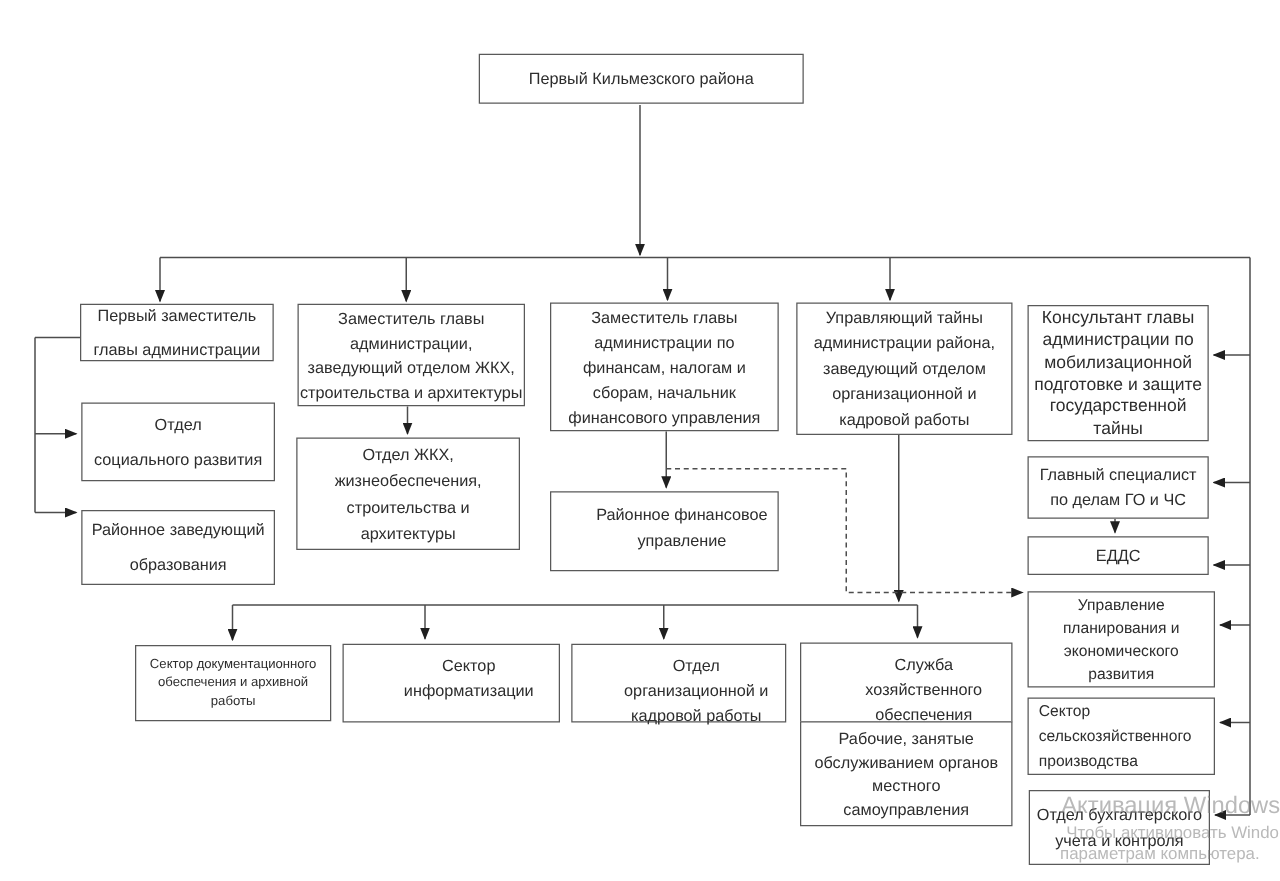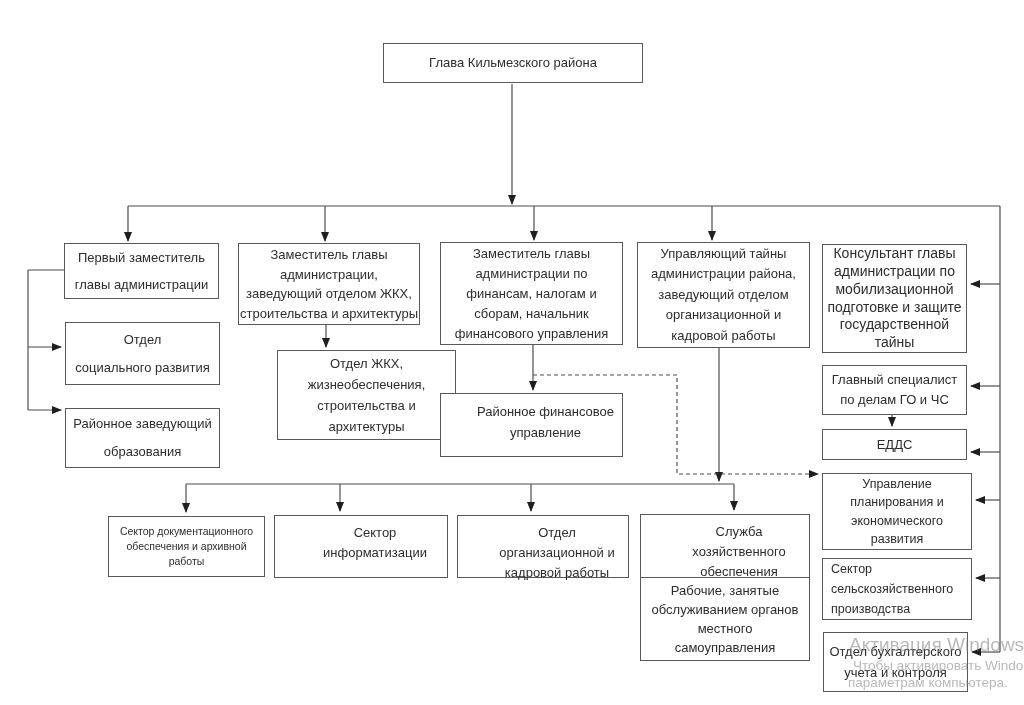--- a/index.html
+++ b/index.html
@@ -11,25 +11,25 @@
   .node{
     position:absolute;box-sizing:border-box;background:#fff;
     border:1px solid #595959;
     display:flex;align-items:center;justify-content:center;
     text-align:center;white-space:pre-line;
     font-size:13px;line-height:20px;
   }
   .va-top{align-items:flex-start;padding-top:7px;padding-left:28px;}
   
   .n-head{left:383px;top:43px;width:260px;height:40px;border-width:1.5px;line-height:16px;}
-  .n-deputy1{left:64px;top:243px;width:155px;height:56px;line-height:27px;}
+  .n-deputy1{left:64px;top:243px;width:155px;height:46px;line-height:27px;}
   .n-social{left:65px;top:322px;width:155px;height:63px;line-height:28px;}
   .n-education{left:65px;top:408px;width:155px;height:60px;line-height:28px;}
   .n-deputy2{left:238px;top:243px;width:182px;height:82px;line-height:19.5px;}
-  .n-zhkh{left:237px;top:350px;width:179px;height:90px;line-height:21px;margin-left:40px;}
+  .n-zhkh{left:237px;top:350px;width:179px;height:90px;line-height:21px;}
   .n-deputy3{left:440px;top:242px;width:183px;height:103px;line-height:20px;}
   .n-finupr{left:440px;top:393px;width:183px;height:64px;line-height:21px;}
   .n-deputy4{left:637px;top:242px;width:173px;height:106px;line-height:20.5px;}
   .n-consultant{left:822px;top:244px;width:145px;height:109px;font-size:14px;line-height:17.8px;}
   .n-gochs{left:822px;top:365px;width:145px;height:50px;line-height:20px;}
   .n-edds{left:822px;top:429px;width:145px;height:31px;}
   .n-planning{left:822px;top:473px;width:150px;height:77px;font-size:12.5px;line-height:18.5px;}
   .n-agro{left:822px;top:558px;width:150px;height:62px;font-size:12.5px;line-height:20px;
           justify-content:flex-start;text-align:left;padding-left:8px;}
   .n-accounting{left:823px;top:632px;width:145px;height:60px;line-height:21px;}
@@ -86,21 +86,21 @@
       <line x1="186" y1="484" x2="734" y2="484"></line>
       <line x1="186" y1="484" x2="186" y2="512" marker-end="url(#arr)"></line>
       <line x1="340" y1="484" x2="340" y2="511" marker-end="url(#arr)"></line>
       <line x1="531" y1="484" x2="531" y2="511" marker-end="url(#arr)"></line>
       <line x1="734" y1="484" x2="734" y2="510" marker-end="url(#arr)"></line>
 
       <path d="M533,375 H677 V474 H818" stroke-dasharray="4,3" marker-end="url(#arr)"></path>
     </g>
   </svg>
 
-  <div class="node n-head">Глава Кильмезского района</div>
+  <div class="node n-head">Первый Кильмезского района</div>
   <div class="node n-deputy1">Первый заместитель
 главы администрации</div>
   <div class="node n-social">Отдел
 социального развития</div>
   <div class="node n-education">Районное заведующий
 образования</div>
   <div class="node n-deputy2">Заместитель главы
 администрации,
 заведующий отделом ЖКХ,
 строительства и архитектуры</div>

